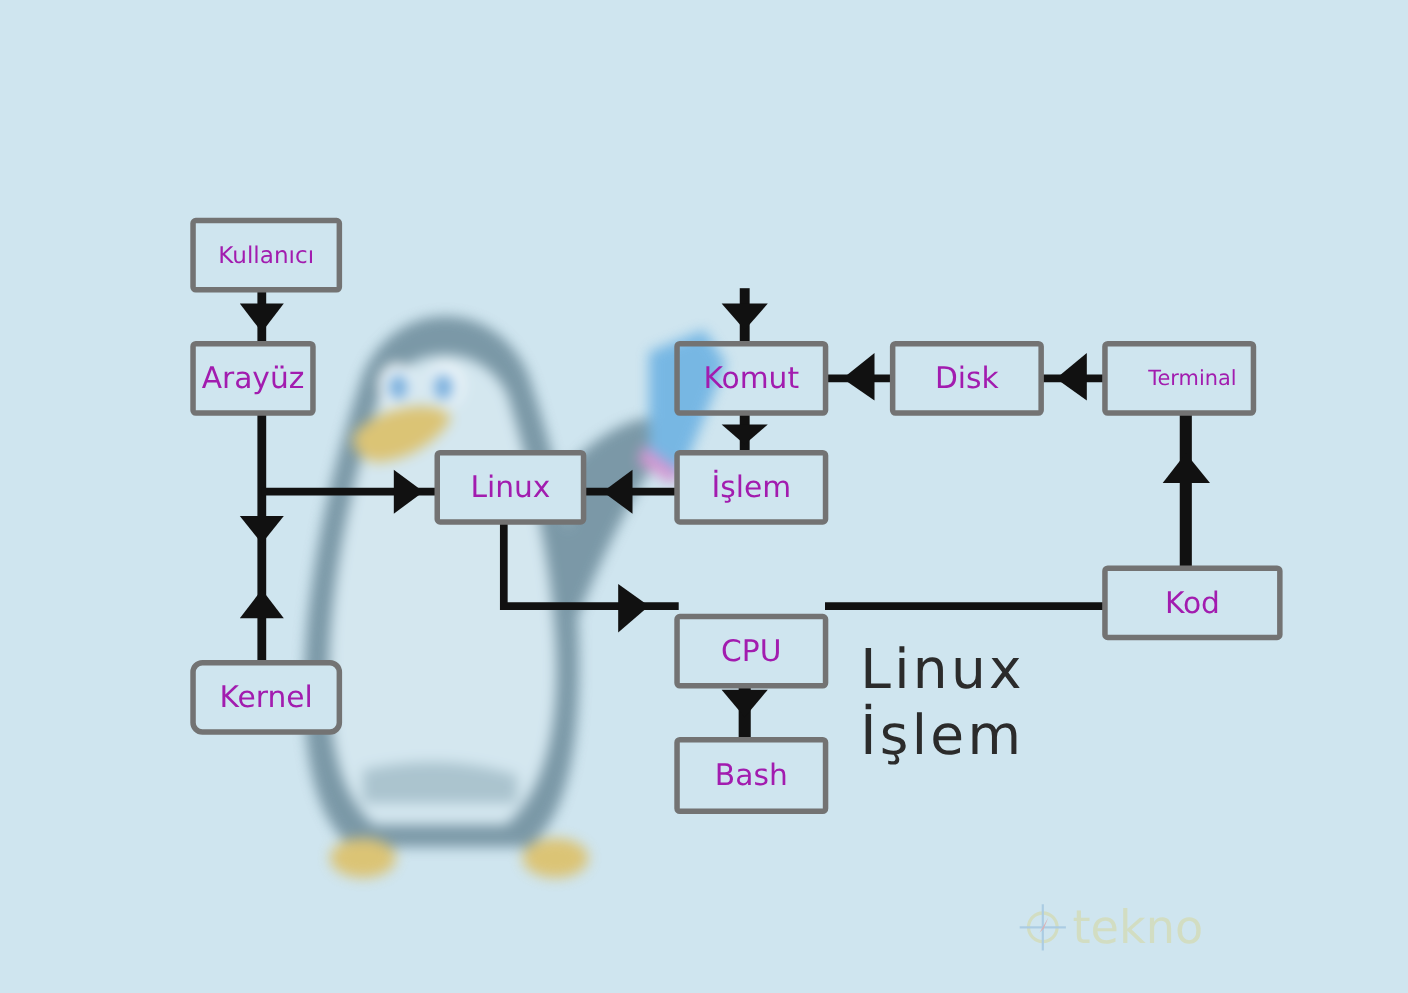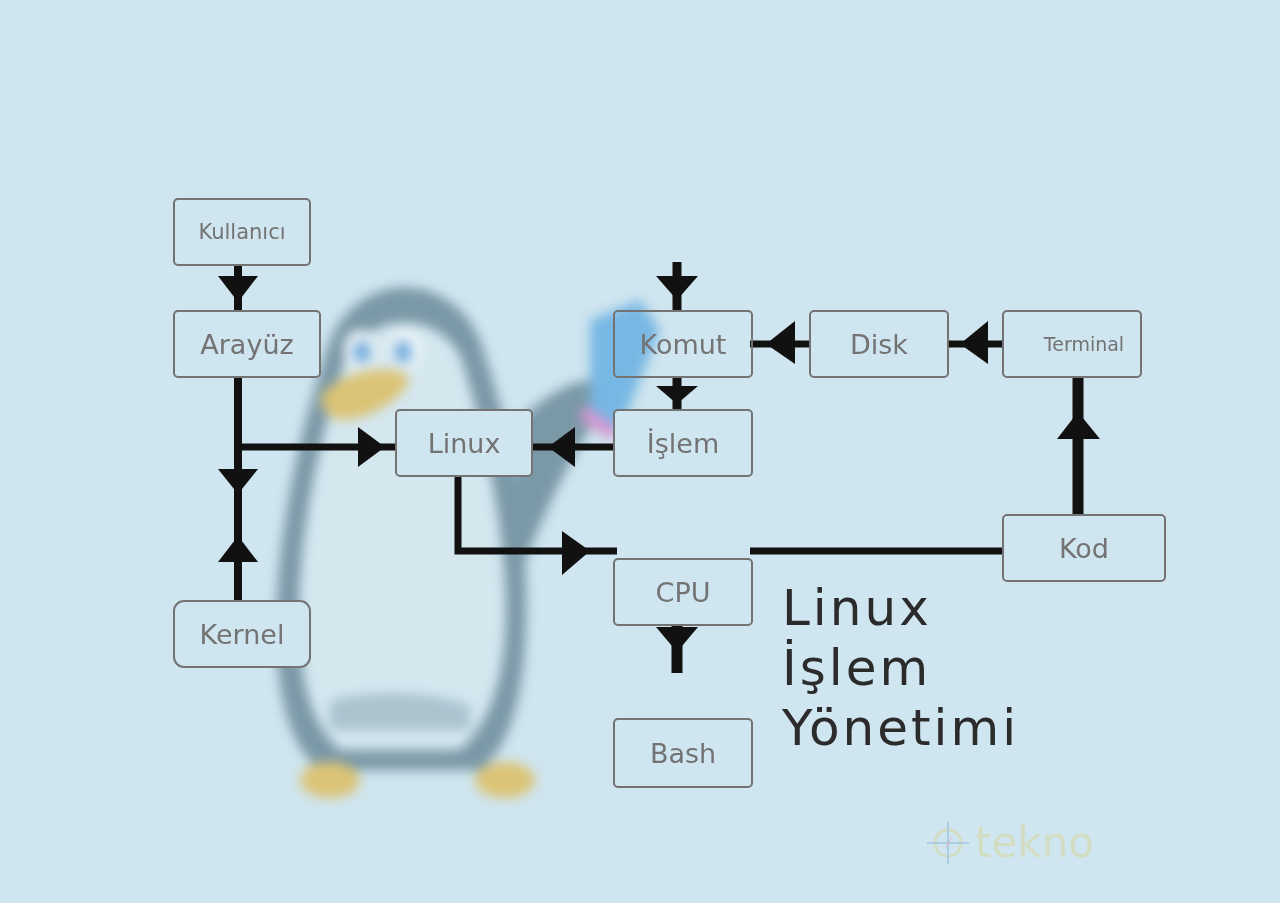--- a/index.html
+++ b/index.html
@@ -7,25 +7,25 @@
     width: 1280px; height: 903px; overflow: hidden;
     background: #cfe5ef;
     position: relative;
     font-family: "DejaVu Sans", sans-serif;
   }
   #stage { position: absolute; left: 0; top: 0; width: 1280px; height: 903px; }
   .penguin { position: absolute; left: 0; top: 0; width: 1280px; height: 903px; filter: blur(6px); opacity: 0.75; }
   .node {
     position: absolute;
     box-sizing: border-box;
-    border: 2px solid #737373;
+    border: 5px solid #737373;
     border-radius: 5px;
     background: #cfe5ef;
     display: flex; align-items: center; justify-content: center;
-    color: #737373;
+    color: #a21caf;
     font-family: "DejaVu Sans", sans-serif;
     font-size: 27px;
   }
   .node.small { font-size: 21px; }
   .node.tiny { font-size: 19px; padding-left: 24px; }
   .title {
     position: absolute; left: 782px; top: 578px;
     color: #2b2b2b;
     font-family: "DejaVu Sans", sans-serif;
     font-size: 50px;
@@ -105,35 +105,34 @@
     <polyline points="458,474 458,551 617,551" fill="none" stroke="#111" stroke-width="7"></polyline>
     <polygon points="562,531 562,575 590,551" fill="#111"></polygon>
 
     <line x1="750" y1="551" x2="1005" y2="551" stroke="#111" stroke-width="7"></line>
 
     <line x1="677" y1="580" x2="677" y2="673" stroke="#111" stroke-width="11"></line>
     <polygon points="656,627 698,627 677,652" fill="#111"></polygon>
   </svg>
 
   <div class="node small" style="left:173px;top:198px;width:138px;height:68px;">Kullanıcı</div>
-  <div class="node" style="left:173px;top:310px;width:148px;height:68px;">Arayüz</div>
+  <div class="node" style="left:173px;top:310px;width:114px;height:68px;">Arayüz</div>
   <div class="node" style="left:173px;top:600px;width:138px;height:68px;border-radius:11px;">Kernel</div>
   <div class="node" style="left:395px;top:409px;width:138px;height:68px;">Linux</div>
   <div class="node" style="left:613px;top:310px;width:140px;height:68px;background:transparent;">Komut</div>
   <div class="node" style="left:613px;top:409px;width:140px;height:68px;">İşlem</div>
   <div class="node" style="left:809px;top:310px;width:140px;height:68px;">Disk</div>
   <div class="node tiny" style="left:1002px;top:310px;width:140px;height:68px;">Terminal</div>
   <div class="node" style="left:613px;top:514px;width:140px;height:68px;margin-top:44px;">CPU</div>
   <div class="node" style="left:1002px;top:514px;width:164px;height:68px;">Kod</div>
-  <div class="node" style="left:613px;top:670px;width:140px;height:70px;margin-top:48px;">Bash</div>
+  <div class="node" style="left:613px;top:670px;width:140px;height:70px;">Bash</div>
 
   <div class="title">
     <div>Linux</div>
     <div>İşlem</div>
-    <div>Yönetimi</div>
   </div>
 
   <div class="brand">
     <svg class="compass" viewBox="0 0 46 46">
       <circle cx="23" cy="23" r="13" fill="none" stroke="#d6d79f" stroke-width="3"></circle>
       <line x1="23" y1="2" x2="23" y2="44" stroke="#8fb8da" stroke-width="2"></line>
       <line x1="2" y1="23" x2="44" y2="23" stroke="#8fb8da" stroke-width="2"></line>
       <polygon points="28,14 20,28 24,24" fill="#e08a8a"></polygon>
     </svg>
       <span class="part2">tekno</span>

